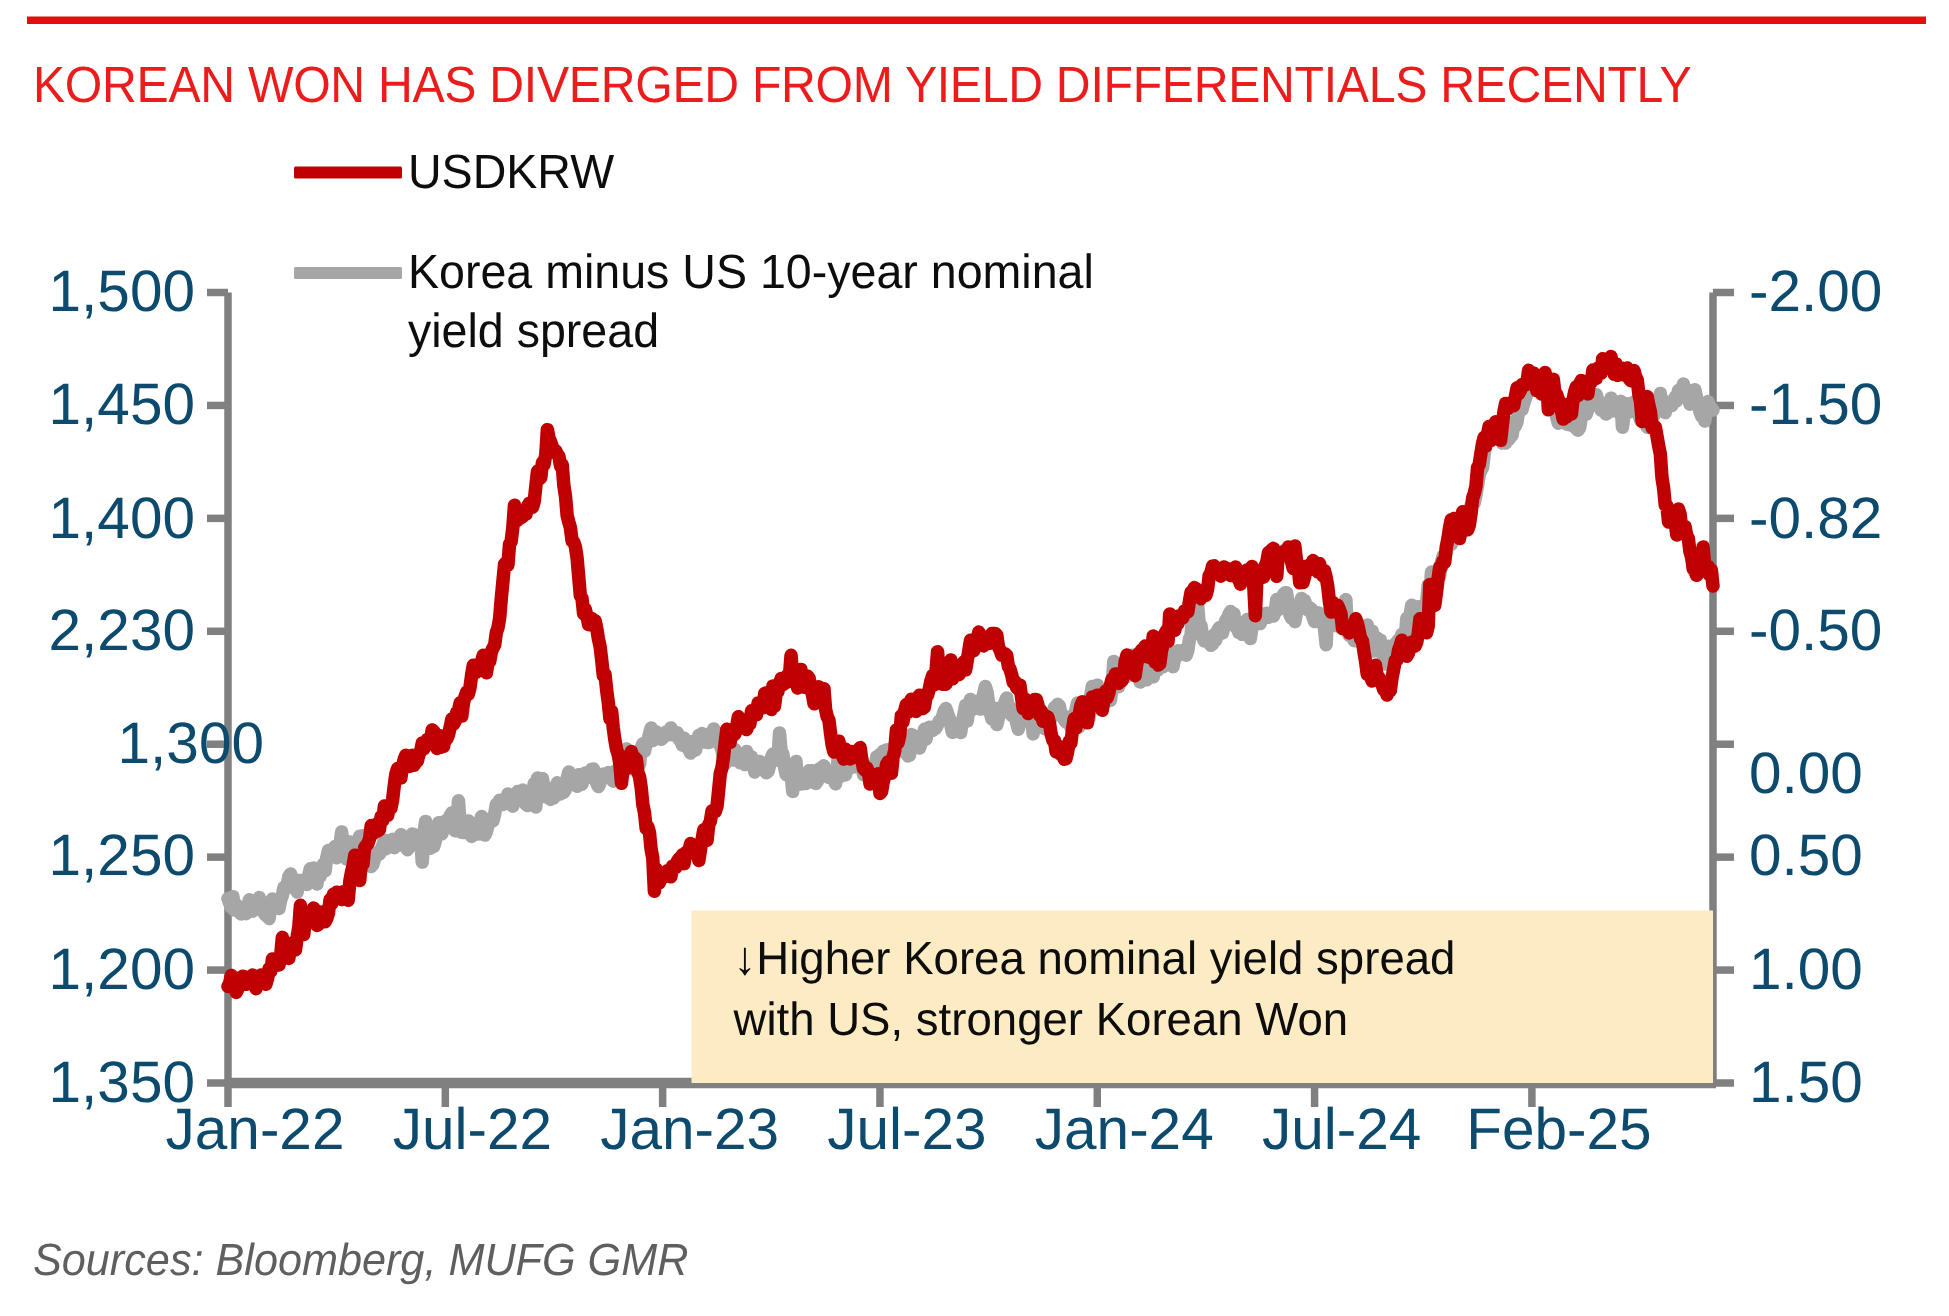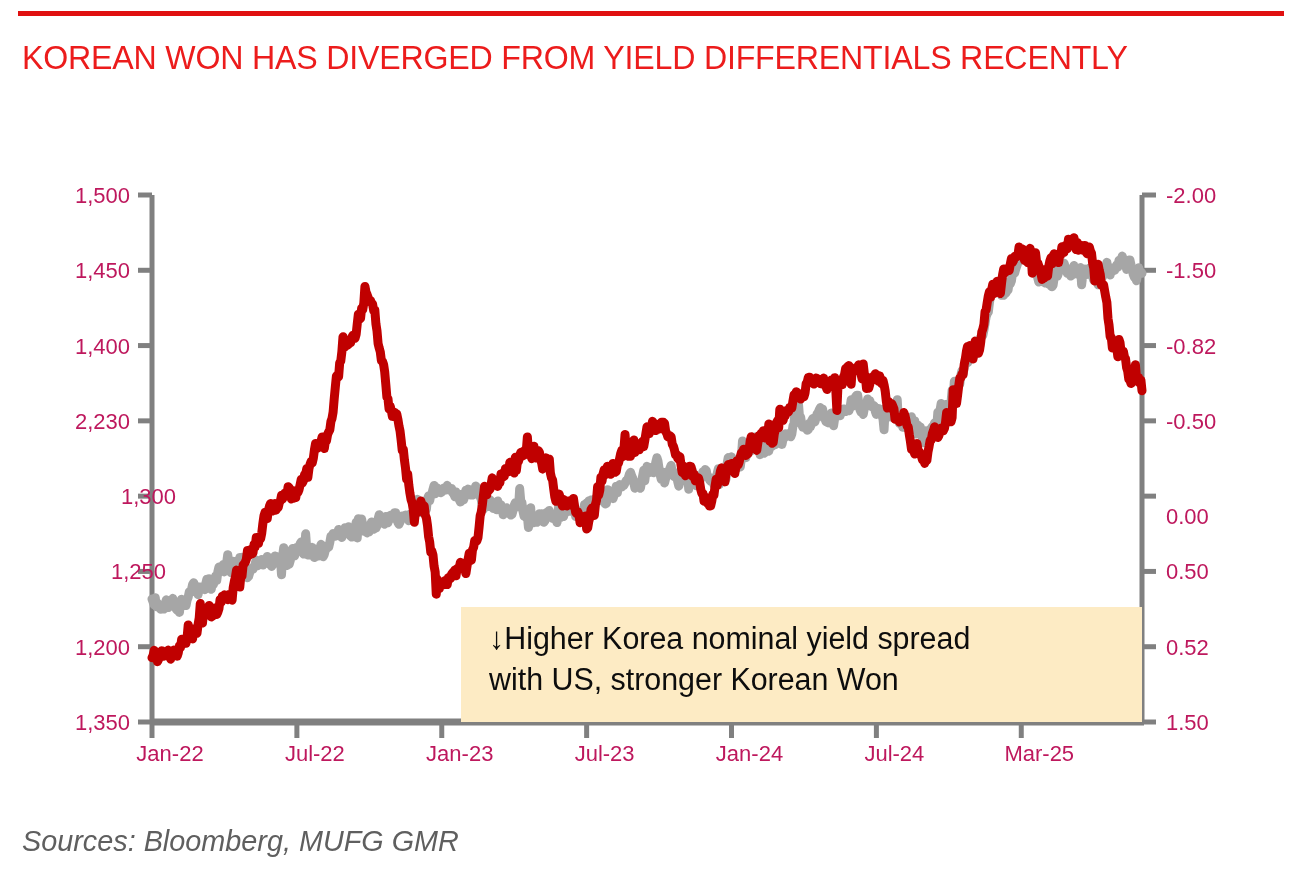--- a/index.html
+++ b/index.html
@@ -84,23 +84,23 @@
   }
   .plot-svg {
     position: absolute;
     left: 0;
     top: 0;
   }
 
   
   .tick {
     position: absolute;
-    font-size: 22px;
+    font-size: 39px;
     line-height: 31px;
-    color: #be185d;
+    color: #0c4a6e;
     white-space: nowrap;
   }
   .tick-left {
     text-align: right;
     transform: translateY(-50%);
   }
   .tick-right {
     text-align: left;
     transform: translateY(-50%);
   }
@@ -147,20 +147,31 @@
 </style>
 </head>
 <body>
 
 <div id="root">
 
   <div class="top-rule"></div>
 
   <div class="chart-title">KOREAN WON HAS DIVERGED FROM YIELD DIFFERENTIALS RECENTLY</div>
 
+  <div class="legend">
+    <div class="legend-row first">
+      <span class="legend-swatch" style="background:#C00000"></span>
+      <span class="legend-label">USDKRW</span>
+    </div>
+    <div class="legend-row">
+      <span class="legend-swatch" style="background:#A6A6A6"></span>
+      <span class="legend-label">Korea minus US 10-year nominal
+yield spread</span>
+    </div>
+  </div>
 
   <div class="plot-wrap">
     <svg class="plot-svg" width="1299" height="877">
       <g id="band-layer">
           <rect x="465.9024390243903" y="609.0714285714286" width="676.0975609756097" height="112.92857142857144" fill="#FDEBC4"></rect>
           <rect x="1137" y="609.0714285714286" width="5" height="112.92857142857144" fill="#BFA24A"></rect>
         </g>
       <g id="axis-layer">
           <line x1="152" y1="195" x2="152" y2="722" stroke="#808080" stroke-width="5"></line>
           <line x1="1142" y1="195" x2="1142" y2="722" stroke="#808080" stroke-width="5"></line>
@@ -199,38 +210,38 @@
   <div class="annot-box"></div>
   <div class="annot-text">↓Higher Korea nominal yield spread
 with US, stronger Korean Won</div>
 
   <div id="ticks-left">
       <div class="tick tick-left" style="left: 0px; width: 130px; top: 195px;">1,500</div>
       <div class="tick tick-left" style="left: 0px; width: 130px; top: 270.286px;">1,450</div>
       <div class="tick tick-left" style="left: 0px; width: 130px; top: 345.571px;">1,400</div>
       <div class="tick tick-left" style="left: 0px; width: 130px; top: 420.857px;">2,230</div>
       <div class="tick tick-left" style="left: 0px; width: 130px; top: 496.143px; padding-left: 46px;">1,300</div>
-      <div class="tick tick-left" style="left: 0px; width: 130px; top: 571.429px; padding-left: 36px;">1,250</div>
+      <div class="tick tick-left" style="left: 0px; width: 130px; top: 571.429px;">1,250</div>
       <div class="tick tick-left" style="left: 0px; width: 130px; top: 646.714px;">1,200</div>
       <div class="tick tick-left" style="left: 0px; width: 130px; top: 722px;">1,350</div>
     </div>
   <div id="ticks-right">
       <div class="tick tick-right" style="left: 1166px; top: 195px;">-2.00</div>
       <div class="tick tick-right" style="left: 1166px; top: 270.286px;">-1.50</div>
       <div class="tick tick-right" style="left: 1166px; top: 345.571px;">-0.82</div>
       <div class="tick tick-right" style="left: 1166px; top: 420.857px;">-0.50</div>
       <div class="tick tick-right" style="left: 1166px; top: 496.143px; margin-top: 20px;">0.00</div>
       <div class="tick tick-right" style="left: 1166px; top: 571.429px;">0.50</div>
-      <div class="tick tick-right" style="left: 1166px; top: 646.714px;">0.52</div>
+      <div class="tick tick-right" style="left: 1166px; top: 646.714px;">1.00</div>
       <div class="tick tick-right" style="left: 1166px; top: 722px;">1.50</div>
     </div>
   <div id="ticks-x">
       <div class="tick tick-x" style="left: 170px;">Jan-22</div>
       <div class="tick tick-x" style="left: 314.878px;">Jul-22</div>
       <div class="tick tick-x" style="left: 459.756px;">Jan-23</div>
       <div class="tick tick-x" style="left: 604.634px;">Jul-23</div>
       <div class="tick tick-x" style="left: 749.512px;">Jan-24</div>
       <div class="tick tick-x" style="left: 894.39px;">Jul-24</div>
-      <div class="tick tick-x" style="left: 1039.27px;">Mar-25</div>
+      <div class="tick tick-x" style="left: 1039.27px;">Feb-25</div>
     </div>
 
   <div class="sources">Sources:  Bloomberg, MUFG GMR</div>
 </div>
 
 </body></html>

